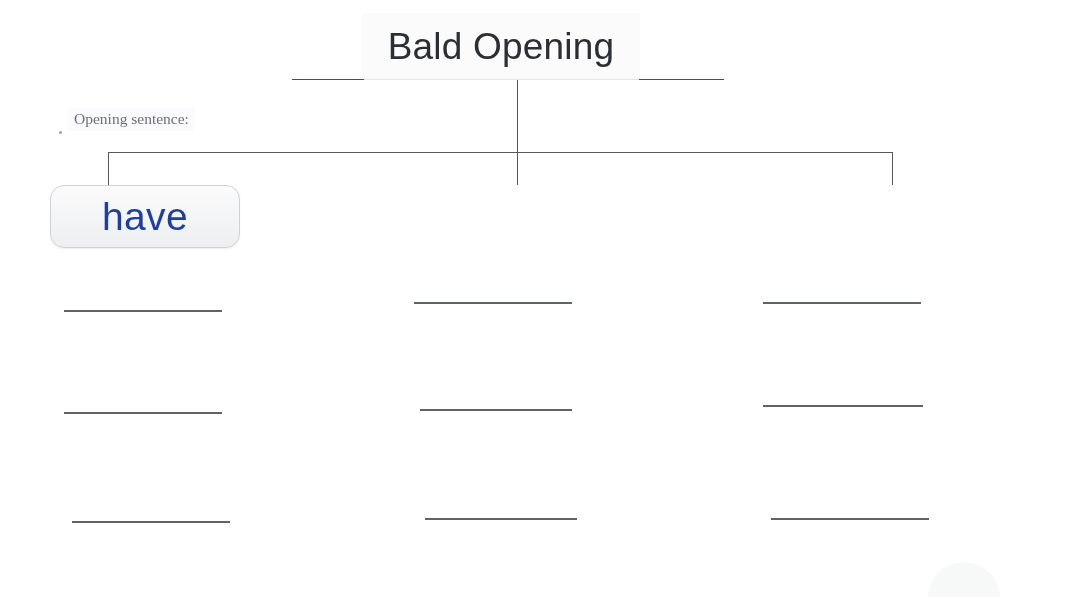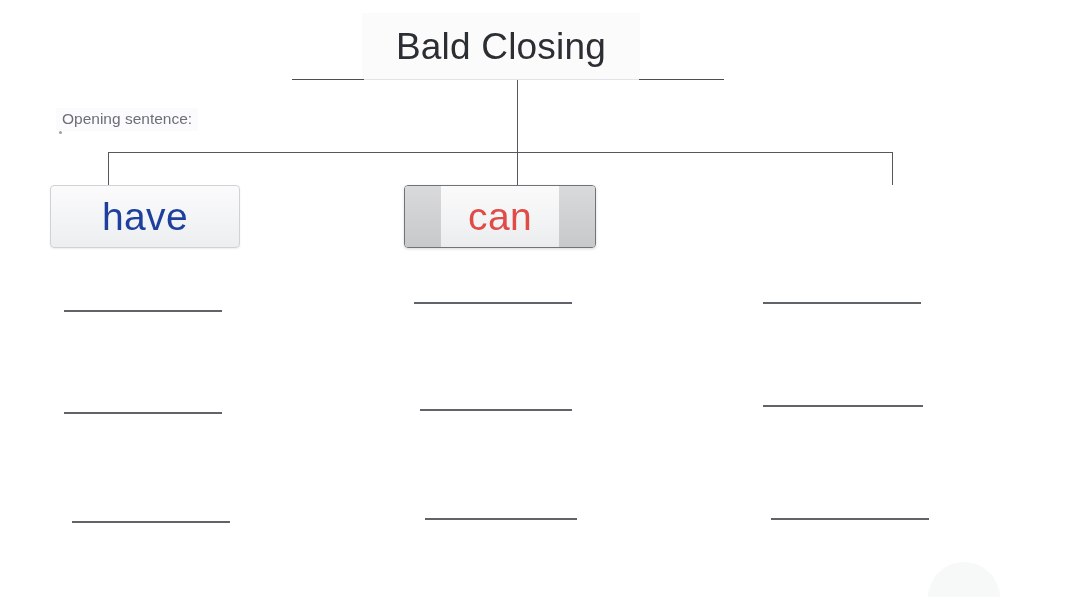--- a/index.html
+++ b/index.html
@@ -101,42 +101,42 @@
 
   
   .section-label {
     position: absolute;
     font-size: 15.5px;
     color: #6b7075;
     background: #fbfbfd;
     padding: 2px 6px 3px 6px;
     white-space: nowrap;
   }
-  .label-opening { left: 56px; top: 108px; }
+  .label-opening { left: 68px; top: 108px; font-family: Liberation Serif, serif; }
   .label-closing {
     left: 56px;
     top: 548px;
     background: transparent;
   }
   .label-dot {
     position: absolute;
     left: 59px;
     top: 131px;
     width: 3px;
     height: 3px;
     background: #9aa0a6;
     border-radius: 50%;
   }
 
   
   .chip {
     position: absolute;
     top: 185px;
     height: 63px;
-    border-radius: 4px;
+    border-radius: 14px;
     box-sizing: border-box;
     display: flex;
     align-items: center;
     justify-content: center;
     overflow: hidden;
   }
   .chip-text {
     font-size: 39px;
     font-weight: 400;
     line-height: 1;
@@ -191,44 +191,39 @@
     border-radius: 50%;
     background: #f7f8f8;
   }
 </style>
 </head>
 <body>
 
 <div id="canvas">
 
   <div class="title-box">
-    <span class="title-text">Bald Closing</span>
+    <span class="title-text">Bald Opening</span>
   </div>
   <div class="title-rule-mid"></div>
   <div class="title-rule-left"></div>
   <div class="title-rule-right"></div>
 
   <div class="trunk"></div>
   <div class="hbar"></div>
   <div class="drop drop-left"></div>
   <div class="drop drop-right"></div>
 
   <div class="section-label label-opening">Opening sentence:</div>
   <div class="label-dot"></div>
 
 
   <div class="chip chip-plain chip-have">
     <span class="chip-text" style="color: rgb(31, 63, 158);">have</span>
   </div>
 
-  <div class="chip chip-active chip-can">
-    <span class="grip grip-l"></span>
-    <span class="grip grip-r"></span>
-    <span class="chip-text" style="color: rgb(224, 74, 71);">can</span>
-  </div>
 
 
   <div id="lines-layer">
       <div class="wline" style="left: 64px; top: 310px; width: 158px; border-top-color: rgb(96, 100, 104);"></div>
       <div class="wline" style="left: 64px; top: 412px; width: 158px; border-top-color: rgb(96, 100, 104);"></div>
       <div class="wline" style="left: 72px; top: 521px; width: 158px; border-top-color: rgb(96, 100, 104);"></div>
       <div class="wline" style="left: 414px; top: 302px; width: 158px; border-top-color: rgb(96, 100, 104);"></div>
       <div class="wline" style="left: 420px; top: 409px; width: 152px; border-top-color: rgb(96, 100, 104);"></div>
       <div class="wline" style="left: 425px; top: 518px; width: 152px; border-top-color: rgb(96, 100, 104);"></div>
       <div class="wline" style="left: 763px; top: 302px; width: 158px; border-top-color: rgb(96, 100, 104);"></div>

